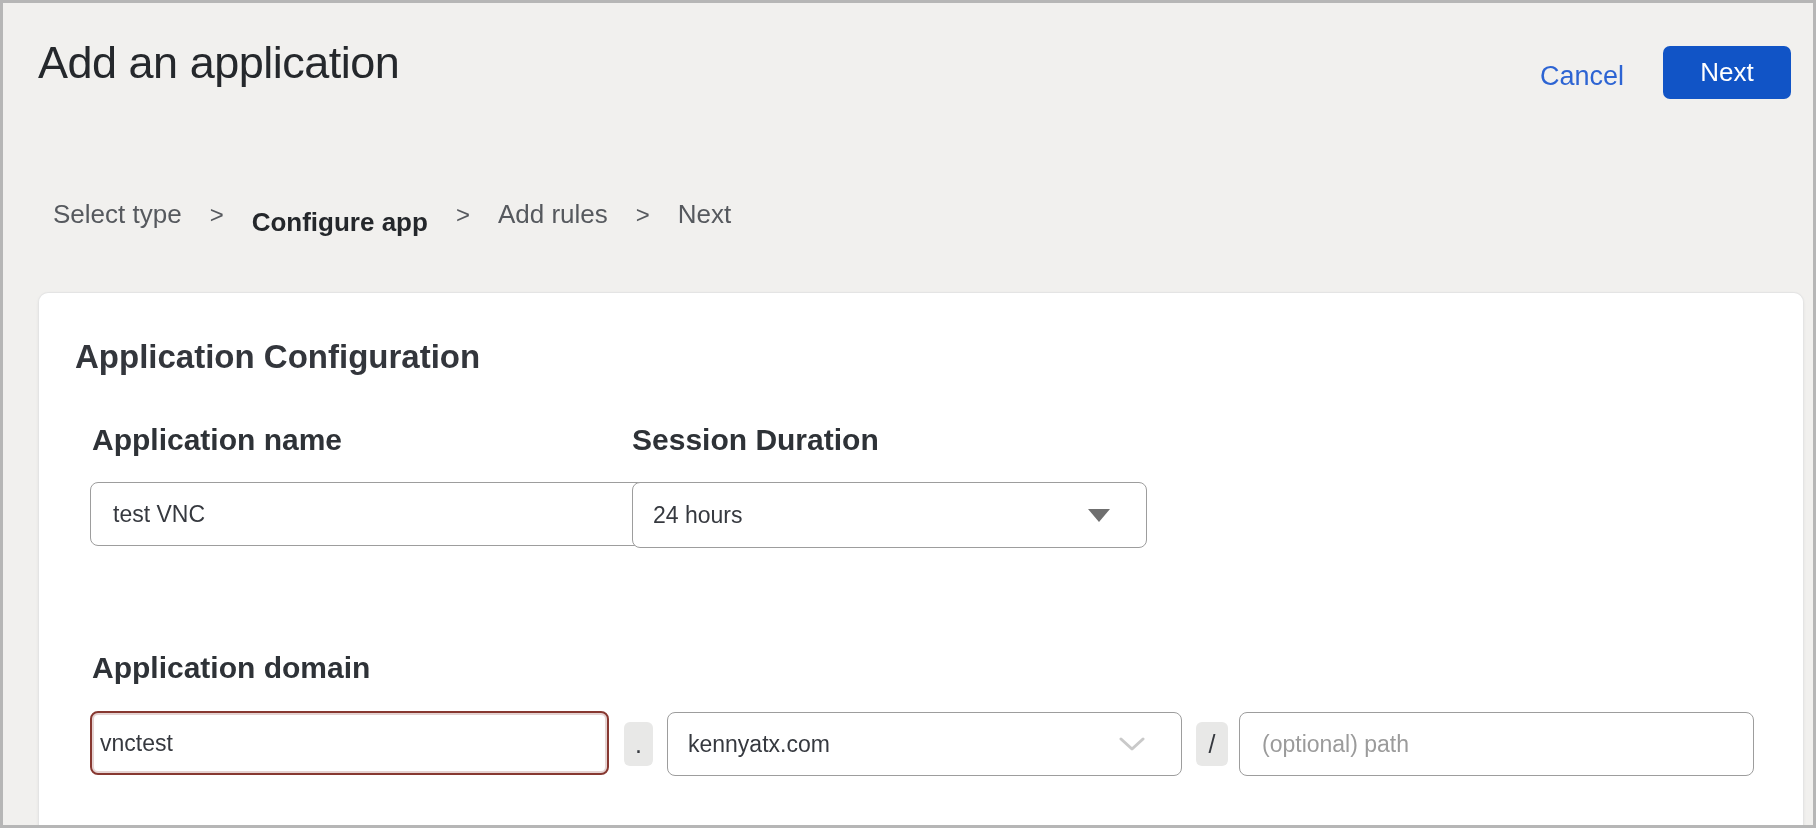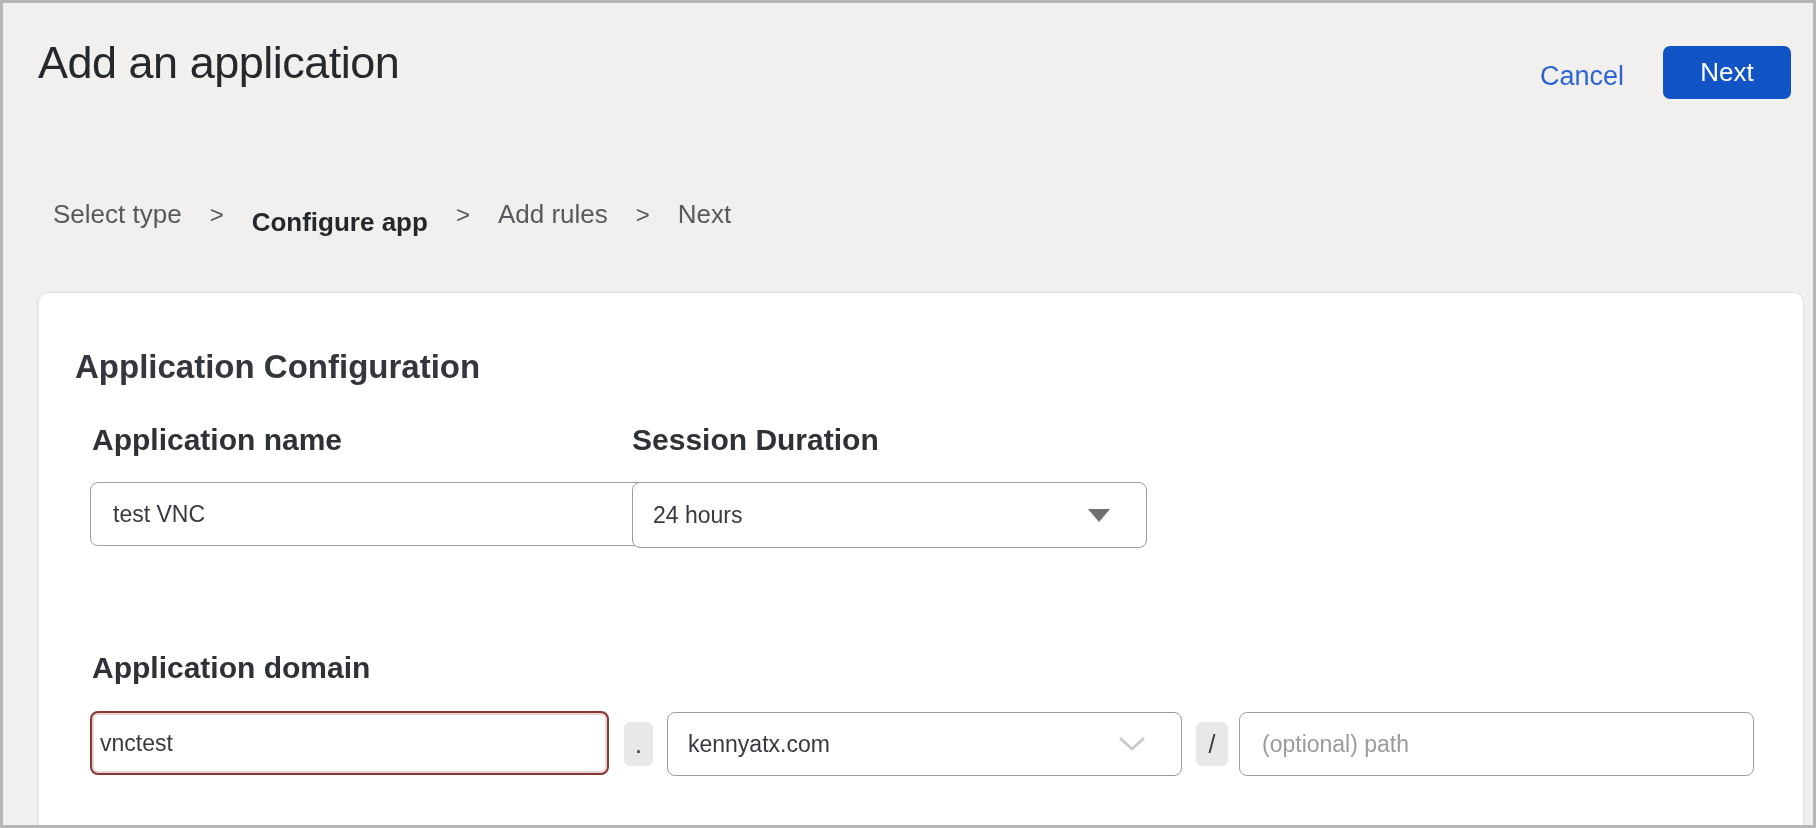--- a/index.html
+++ b/index.html
@@ -41,21 +41,21 @@
 
   
   .card {
     position:absolute; left:35px; top:289px; width:1766px; height:536px;
     background:#ffffff;
     border:1px solid #e4e4e4; border-bottom:none;
     border-radius:10px 10px 0 0;
     box-shadow:0 1px 3px rgba(0,0,0,0.06);
   }
   .section-title {
-    position:absolute; left:36px; top:55px;
+    position:absolute; left:36px; top:45px;
     font-size:33px; font-weight:700; color:#33363c;
   }
   .field-label {
     position:absolute; font-size:30px; font-weight:700; color:#2e3237;
   }
 
   .text-input {
     position:absolute; height:64px; background:#ffffff;
     border:1.5px solid #9d9d9d; border-radius:8px;
     font-size:23px; color:#36393f; padding:0 22px;

